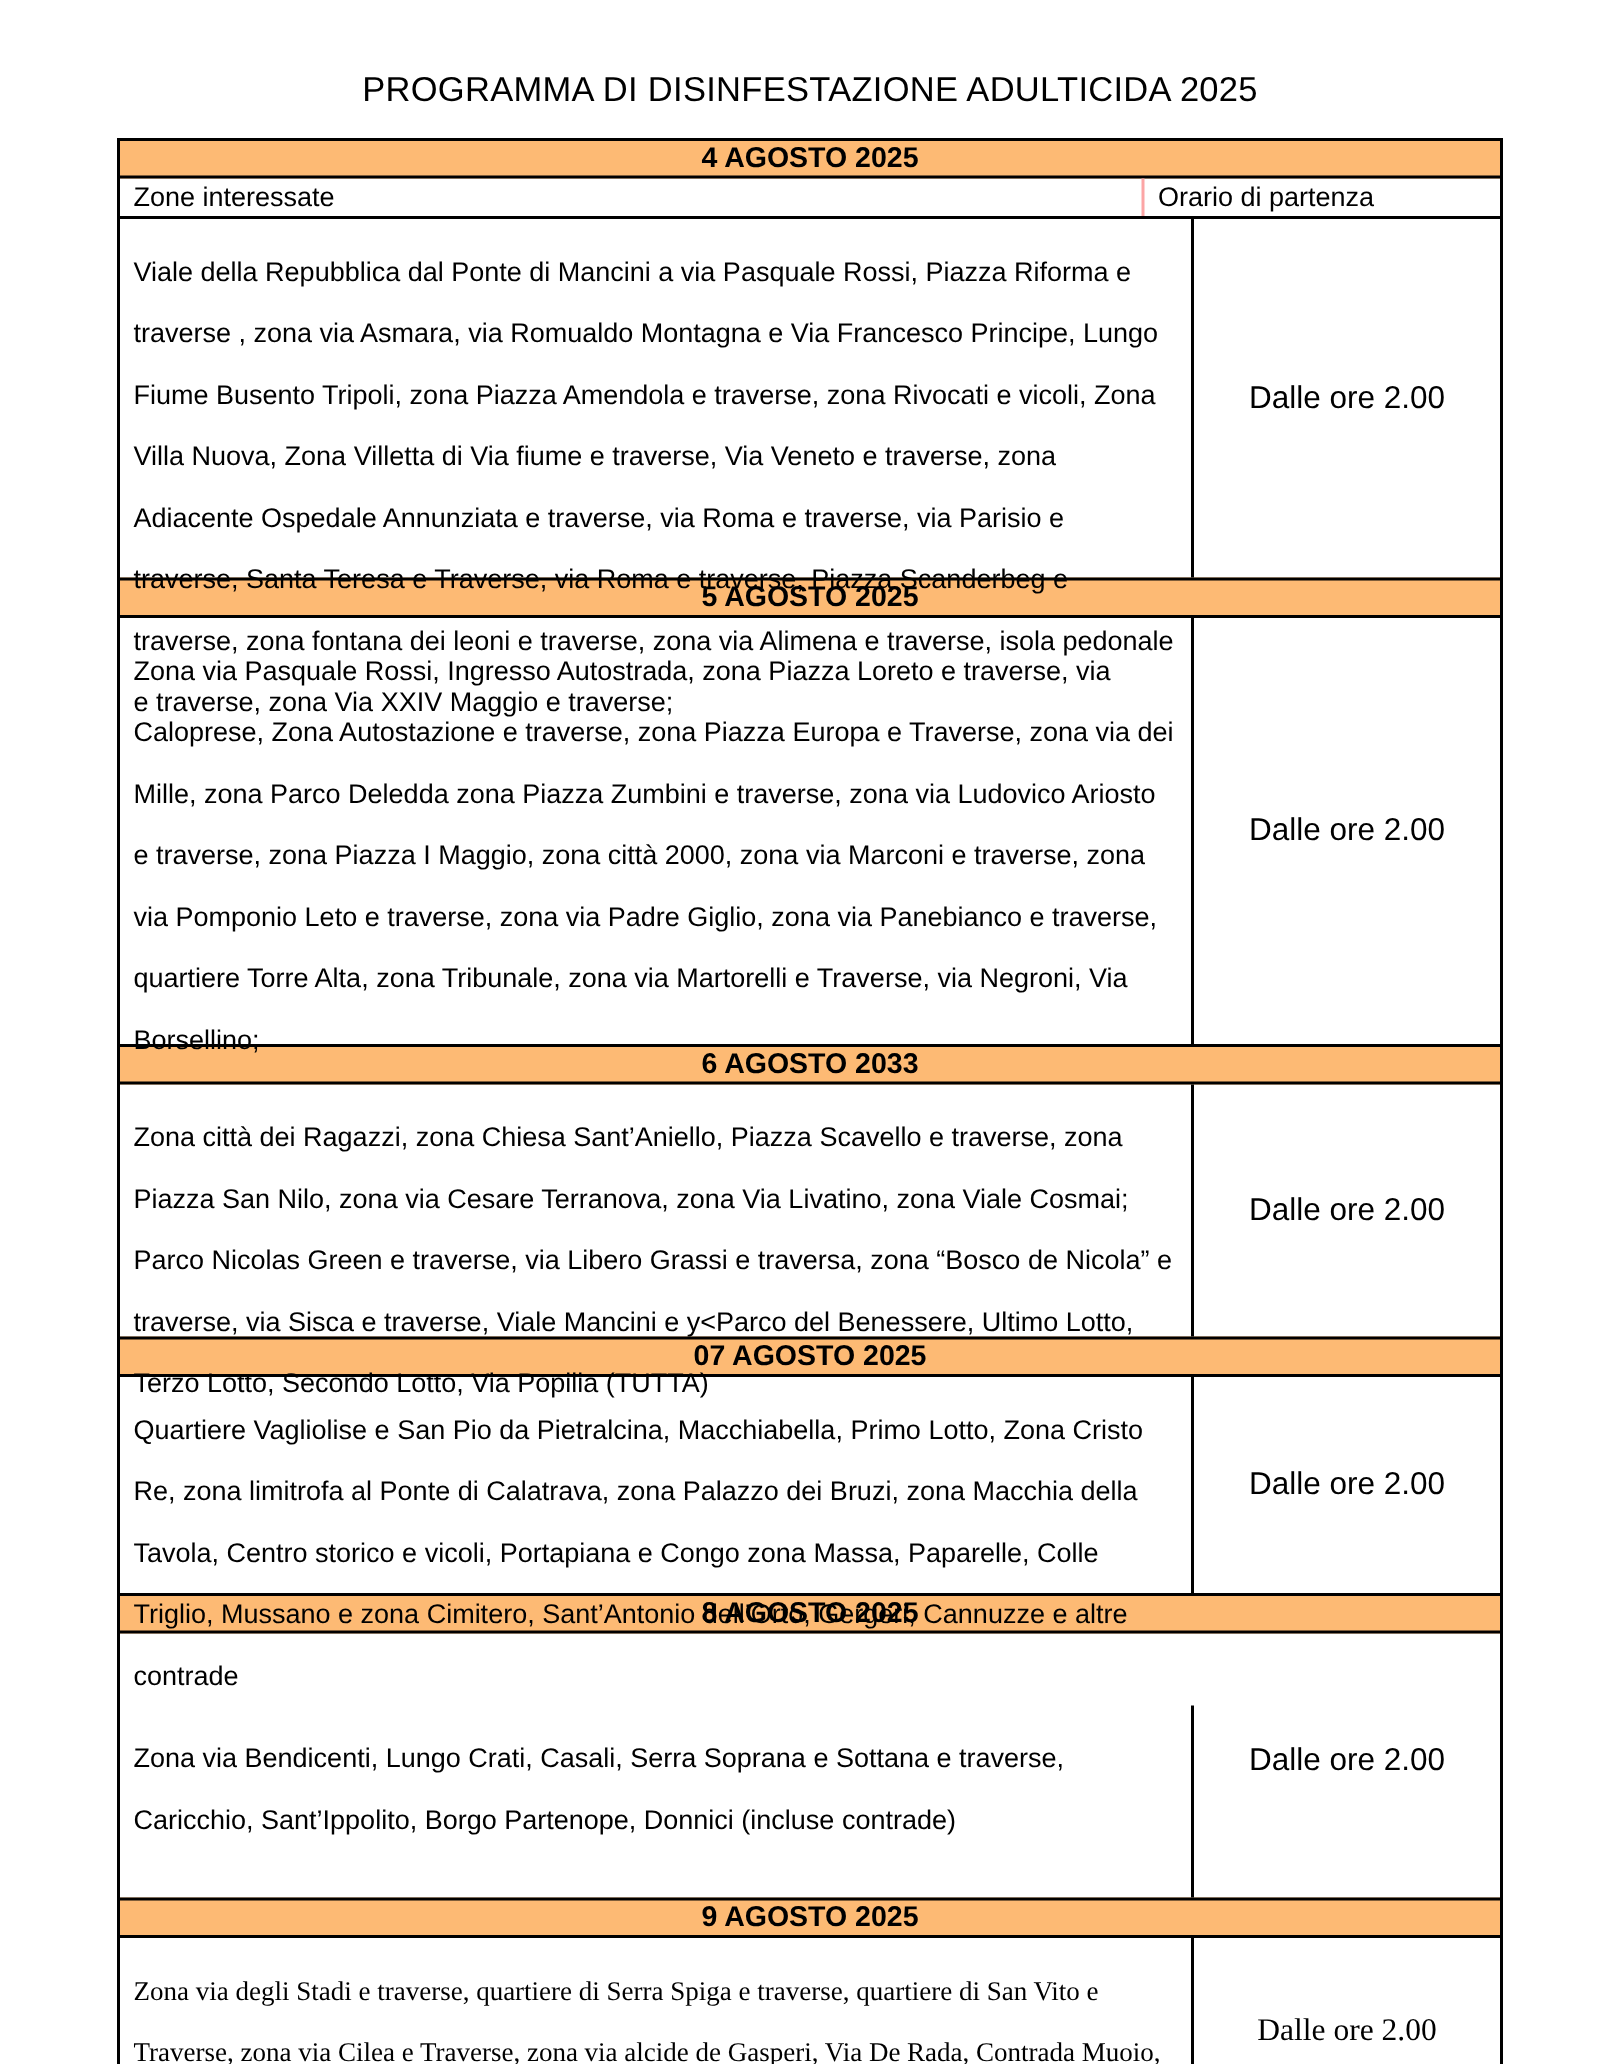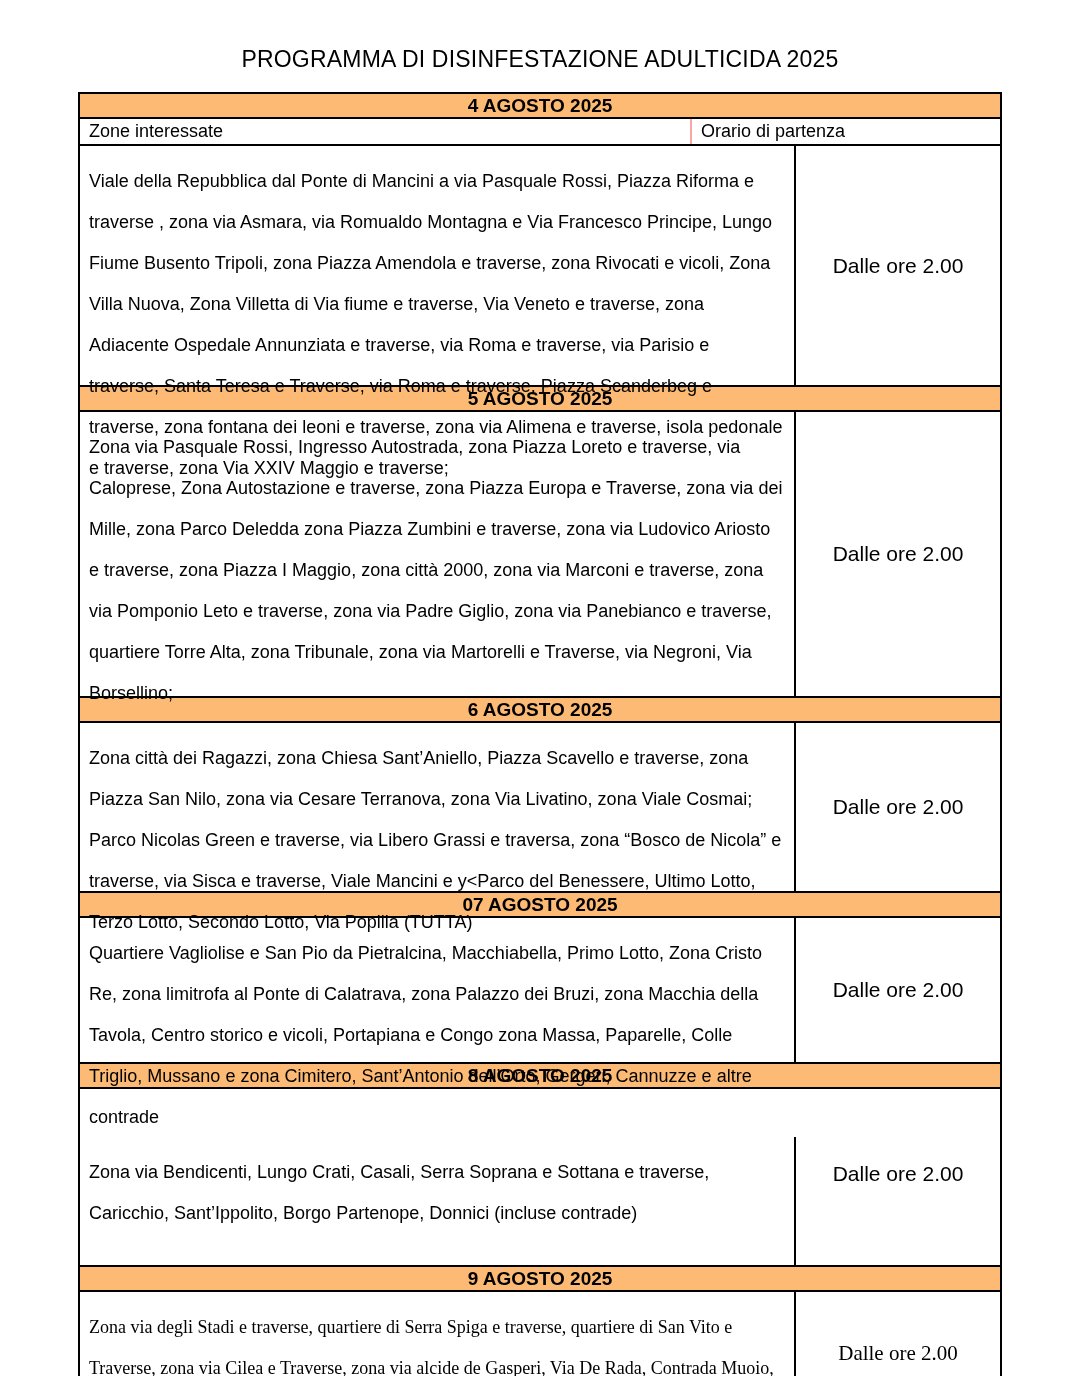--- a/index.html
+++ b/index.html
@@ -42,21 +42,21 @@
   }
   .schedule > .date-row:first-child { border-top: none; }
   .cols-header {
     display: flex;
     height: 25px;
     font-size: 18px;
     border-bottom: 2px solid #000000;
     box-sizing: content-box;
   }
   .cols-header .zones-h {
-    width: 610px;
+    width: 681px;
     box-sizing: border-box;
     padding-left: 9px;
     display: flex;
     align-items: center;
   }
   .cols-header .time-h {
     flex: 1;
     box-sizing: border-box;
     border-left: 2px solid #fca5a5;
     padding-left: 9px;
@@ -109,21 +109,21 @@
       <div class="zones">Viale della Repubblica dal Ponte di Mancini a via Pasquale Rossi,  Piazza Riforma e traverse , zona via  Asmara, via Romualdo Montagna e Via Francesco Principe, Lungo Fiume Busento Tripoli,  zona Piazza Amendola e traverse, zona Rivocati e vicoli, Zona Villa Nuova, Zona Villetta di  Via fiume e traverse, Via Veneto e traverse, zona Adiacente Ospedale Annunziata e traverse, via Roma e traverse, via Parisio e traverse, Santa Teresa e Traverse, via Roma e traverse, Piazza Scanderbeg e traverse, zona fontana dei leoni e traverse, zona via Alimena e traverse, isola pedonale e traverse, zona Via XXIV Maggio e traverse;</div>
       <div class="time">Dalle ore 2.00</div>
     </div>
 
     <div class="date-row">5 AGOSTO 2025</div>
     <div class="content-row h2r">
       <div class="zones">Zona via Pasquale Rossi, Ingresso Autostrada, zona Piazza Loreto e traverse, via Caloprese, Zona Autostazione e traverse, zona Piazza Europa e Traverse, zona via dei Mille, zona Parco Deledda zona Piazza Zumbini e traverse, zona via Ludovico Ariosto e traverse, zona Piazza I Maggio, zona città 2000, zona via Marconi e traverse, zona via Pomponio Leto e traverse, zona via Padre Giglio, zona via Panebianco e traverse, quartiere Torre Alta, zona Tribunale, zona via Martorelli e Traverse, via Negroni, Via Borsellino;</div>
       <div class="time">Dalle ore 2.00</div>
     </div>
 
-    <div class="date-row">6 AGOSTO 2025</div>
+    <div class="date-row">6 AGOSTO 2033</div>
     <div class="content-row h3r">
       <div class="zones">Zona città dei Ragazzi, zona Chiesa Sant’Aniello, Piazza Scavello e traverse, zona Piazza San Nilo, zona via Cesare Terranova, zona Via Livatino, zona Viale Cosmai; Parco Nicolas Green e traverse, via Libero Grassi e traversa, zona “Bosco de Nicola” e traverse, via Sisca e traverse, Viale Mancini e y&lt;Parco del Benessere, Ultimo Lotto, Terzo Lotto, Secondo Lotto, Via Popilia (TUTTA)</div>
       <div class="time">Dalle ore 2.00</div>
     </div>
 
     <div class="date-row">07 AGOSTO 2025</div>
     <div class="content-row h4r">
       <div class="zones">Quartiere Vagliolise e San Pio da Pietralcina, Macchiabella, Primo Lotto, Zona Cristo Re, zona limitrofa al Ponte di Calatrava, zona Palazzo dei Bruzi, zona Macchia della Tavola, Centro storico e vicoli, Portapiana e Congo zona Massa, Paparelle, Colle Triglio, Mussano e zona Cimitero, Sant’Antonio dell’Orto, Gergeri, Cannuzze e altre contrade</div>
       <div class="time">Dalle ore 2.00</div>
     </div>

